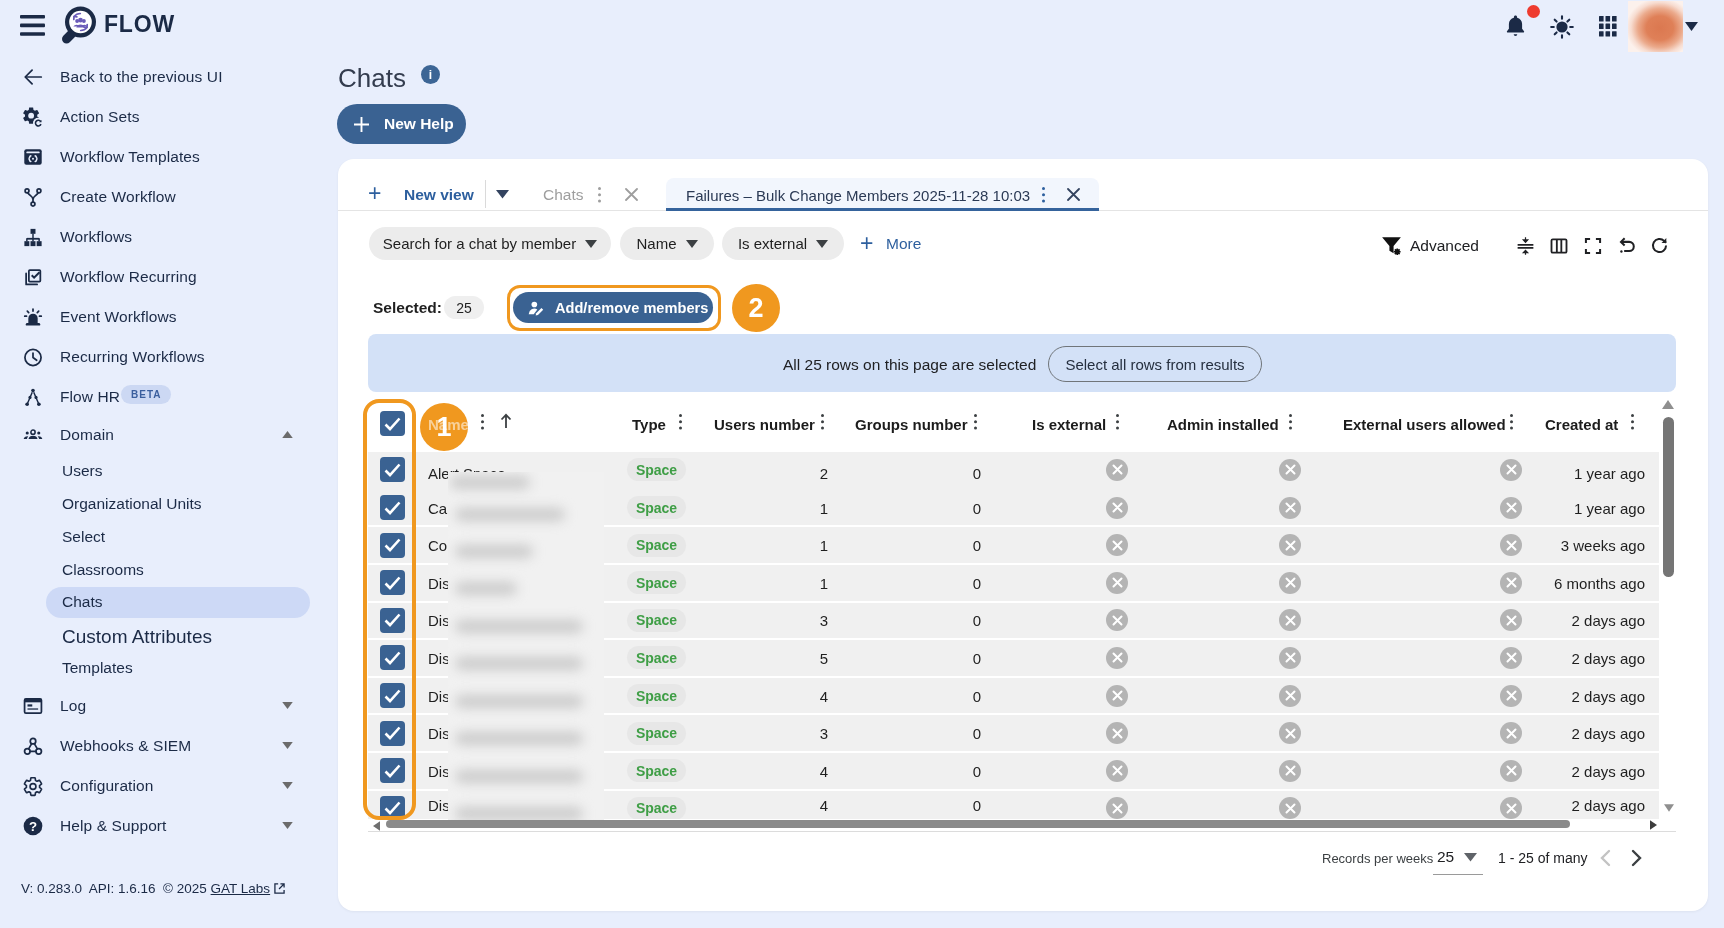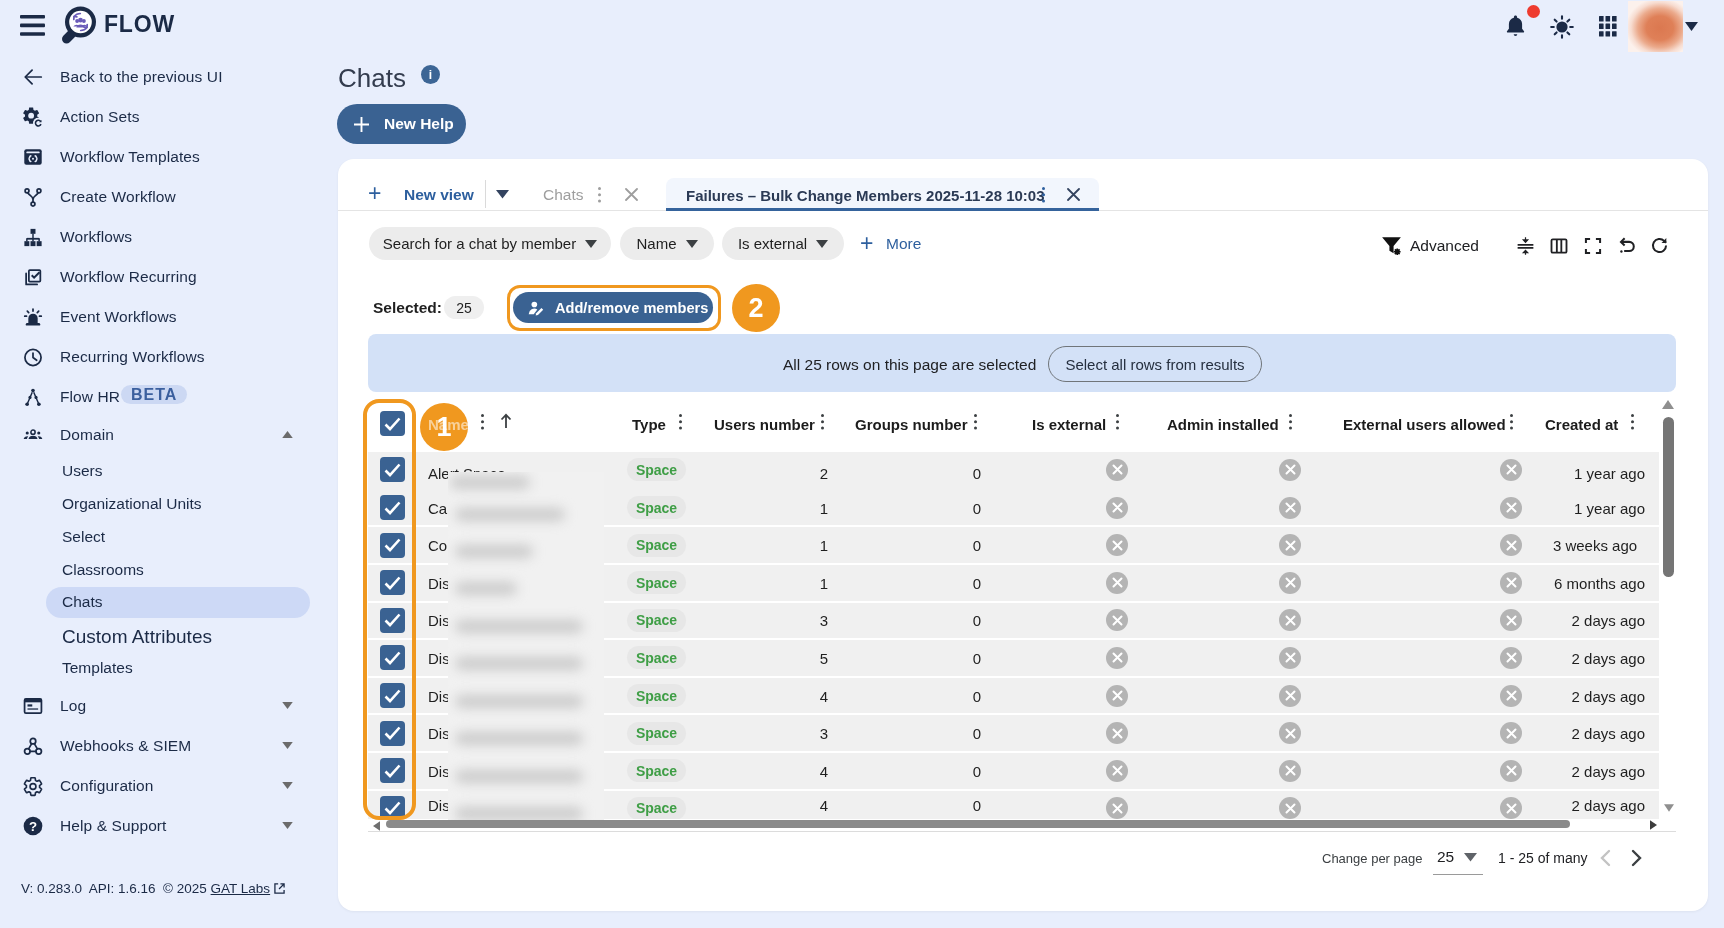--- a/index.html
+++ b/index.html
@@ -191,21 +191,21 @@
           <circle cx="15.3" cy="11.9" r="1.7"></circle>
           <circle cx="5.6" cy="19.4" r="2"></circle>
           <circle cx="18.4" cy="19.4" r="2"></circle>
         </g>
 <g fill="none" stroke="#1b2a46" stroke-width="1.6">
           <path d="M11.2 6.2 5.6 19.4M12.8 6.2l5.6 13.2"></path>
         </g>
       </svg>
     </span>
     <span class="lb">Flow HR</span>
-    <span class="a" style="left:121px;top:8px;height:19px;padding:0 10px;background:#ccd8f3;border-radius:9.5px;display:flex;align-items:center;font-size:16px;letter-spacing:1px;color:#3b5f9e;font-weight:bold">BETA</span>
+    <span class="a" style="left:121px;top:8px;height:19px;padding:0 10px;background:#ccd8f3;border-radius:9.5px;display:flex;align-items:center;font-size:10px;letter-spacing:1px;color:#3b5f9e;font-weight:bold">BETA</span>
   </div>
 <div class="menu" style="top:415px">
     <span class="ic">
       <svg width="25" height="25" viewBox="0 0 24 24">
 <circle cx="12" cy="8.4" r="2.3" fill="none" stroke="#1b2a46" stroke-width="1.7"></circle>
 <path d="M7.1 15.8a5 4.3 0 0 1 9.8 0z" fill="#1b2a46"></path>
 <g fill="#1b2a46">
           <circle cx="5.7" cy="9.3" r="1.7"></circle>
           <path d="M1.8 15.8a4 3.4 0 0 1 5-2.8 6.5 5.6 0 0 0-1.5 2.8z"></path>
 <circle cx="18.3" cy="9.3" r="1.7"></circle>
@@ -306,21 +306,21 @@
 <svg class="a" style="left:496px;top:190px" width="13" height="9" viewBox="0 0 13 9">
     <path d="M0 0h13L6.5 8.5z" fill="#33435f"></path>
   </svg>
 <div class="a" style="left:543px;top:186px;font-size:15.5px;color:#9e9e9e">Chats</div>
 <div class="dotsg" style="left:598px;top:187px"></div>
 <svg class="a" style="left:625px;top:188px" width="13" height="13" viewBox="0 0 13 13">
     <g stroke="#9e9e9e" stroke-width="1.8" stroke-linecap="round">
       <path d="M1 1l11 11M12 1 1 12"></path>
     </g>
   </svg>
-<div class="a" style="left:686px;top:187px;font-size:15px;font-weight:700;color:#2b3a55">Failures – Bulk Change Members 2025-11-28 10:03</div>
+<div class="a" style="left:686px;top:187px;font-size:15px;font-weight:400;color:#2b3a55">Failures – Bulk Change Members 2025-11-28 10:03</div>
 <div class="dotsb" style="left:1042px;top:187px"></div>
 <svg class="a" style="left:1067px;top:188px" width="13" height="13" viewBox="0 0 13 13">
     <g stroke="#33435f" stroke-width="1.8" stroke-linecap="round">
       <path d="M1 1l11 11M12 1 1 12"></path>
     </g>
   </svg>
 <div class="chip" style="left:369px;top:227px;width:242px">Search for a chat by member <svg width="12" height="8" viewBox="0 0 12 8">
       <path d="M0 0h12L6 8z" fill="#3c4043"></path>
     </svg></div>
 <div class="chip" style="left:620px;top:227px;width:94px">Name <svg width="12" height="8" viewBox="0 0 12 8">
@@ -504,21 +504,21 @@
         </g>
       </svg>
     </div>
     <div class="xc" style="left:1132px;top:6.8px">
       <svg width="11" height="11" viewBox="0 0 11 11">
         <g stroke="#fff" stroke-width="2" stroke-linecap="round">
           <path d="M1.5 1.5l8 8M9.5 1.5l-8 8"></path>
         </g>
       </svg>
     </div>
-    <div class="rowt" style="left:1177px;width:100px;text-align:center">3 weeks ago</div>
+    <div class="rowt" style="left:1177px;width:100px;text-align:right">3 weeks ago</div>
 </div>
 <div class="a" style="left:368px;top:565.0px;width:1291px;height:35.6px;background:#f0f0f0;overflow:hidden">
 <div class="cb" style="left:12px;top:5.3px">
       <svg width="17" height="14" viewBox="0 0 17 14">
         <path d="M1.5 7.5 6 12 15.5 1.5" stroke="#fff" stroke-width="2.6" fill="none"></path>
       </svg>
     </div>
     <div class="rowt" style="left:60px">Dis</div>
     <div class="a" style="left:259px;top:6.3px;width:59px;height:23px;border-radius:12px;background:#e7e7e7;display:flex;align-items:center;justify-content:center;font-size:14px;font-weight:bold;color:#3f9e46">Space</div>
     <div class="rowt" style="left:380px;width:80px;text-align:right">1</div>
@@ -767,21 +767,21 @@
     <path d="M0 0h12L6 9z" fill="#8f8f8f"></path>
   </svg>
 <svg class="a" style="left:373px;top:821px" width="7" height="10" viewBox="0 0 9 12">
     <path d="M9 0v12L0 6z" fill="#6f6f6f"></path>
   </svg>
 <div class="a" style="left:386px;top:819.5px;width:1184px;height:8.5px;border-radius:4px;background:#8a8a8a"></div>
 <svg class="a" style="left:1650px;top:820px" width="7" height="10" viewBox="0 0 9 12">
     <path d="M0 0v12L9 6z" fill="#3c3c3c"></path>
   </svg>
 <div class="a" style="left:368px;top:831px;width:1308px;height:1px;background:#dcdcdc"></div>
-<div class="a" style="left:1322px;top:851px;font-size:13px;color:#3c4043">Change per page</div>
+<div class="a" style="left:1322px;top:851px;font-size:13px;color:#3c4043">Records per weeks</div>
 <div class="a" style="left:1437px;top:848px;font-size:15.5px;color:#202124">25</div>
 <div class="a" style="left:1433px;top:874px;width:50px;height:1px;background:#9a9a9a"></div>
 <svg class="a" style="left:1464px;top:853px" width="13" height="9" viewBox="0 0 13 9">
     <path d="M0 0h13L6.5 8.5z" fill="#5f6368"></path>
   </svg>
 <div class="a" style="left:1498px;top:850px;font-size:14px;color:#202124">1 - 25 of many</div>
 <svg class="a" style="left:1598px;top:848px" width="14" height="20" viewBox="0 0 14 20">
     <path d="M11 3 4 10l7 7" stroke="#c3c3c3" stroke-width="2.4" fill="none" stroke-linecap="round"></path>
   </svg>
 <svg class="a" style="left:1630px;top:848px" width="14" height="20" viewBox="0 0 14 20">

